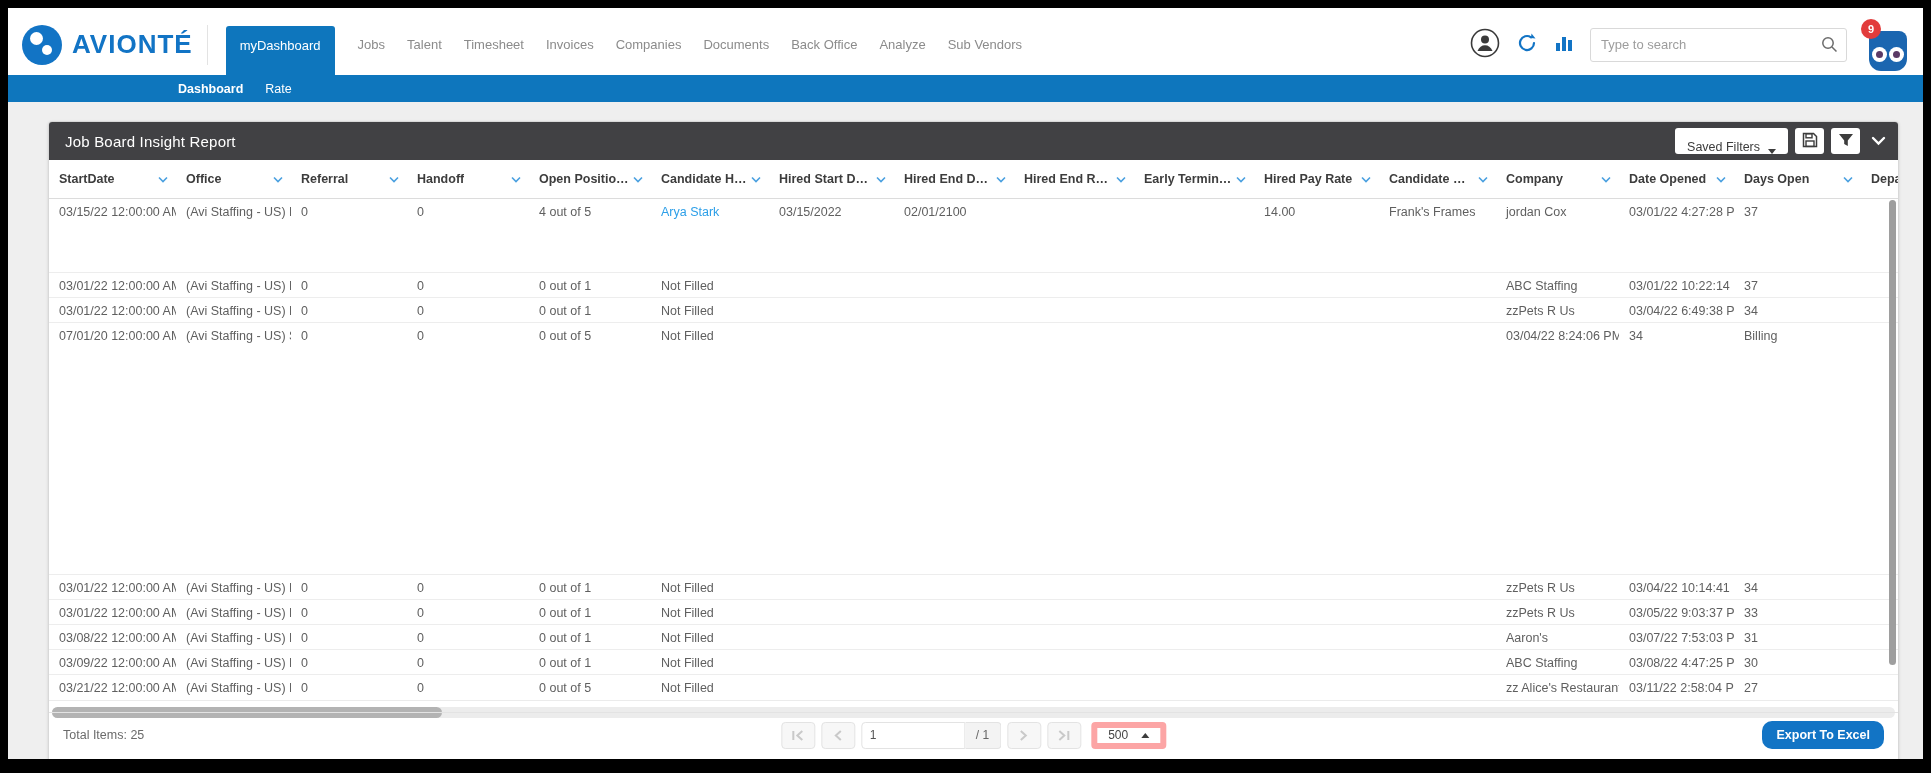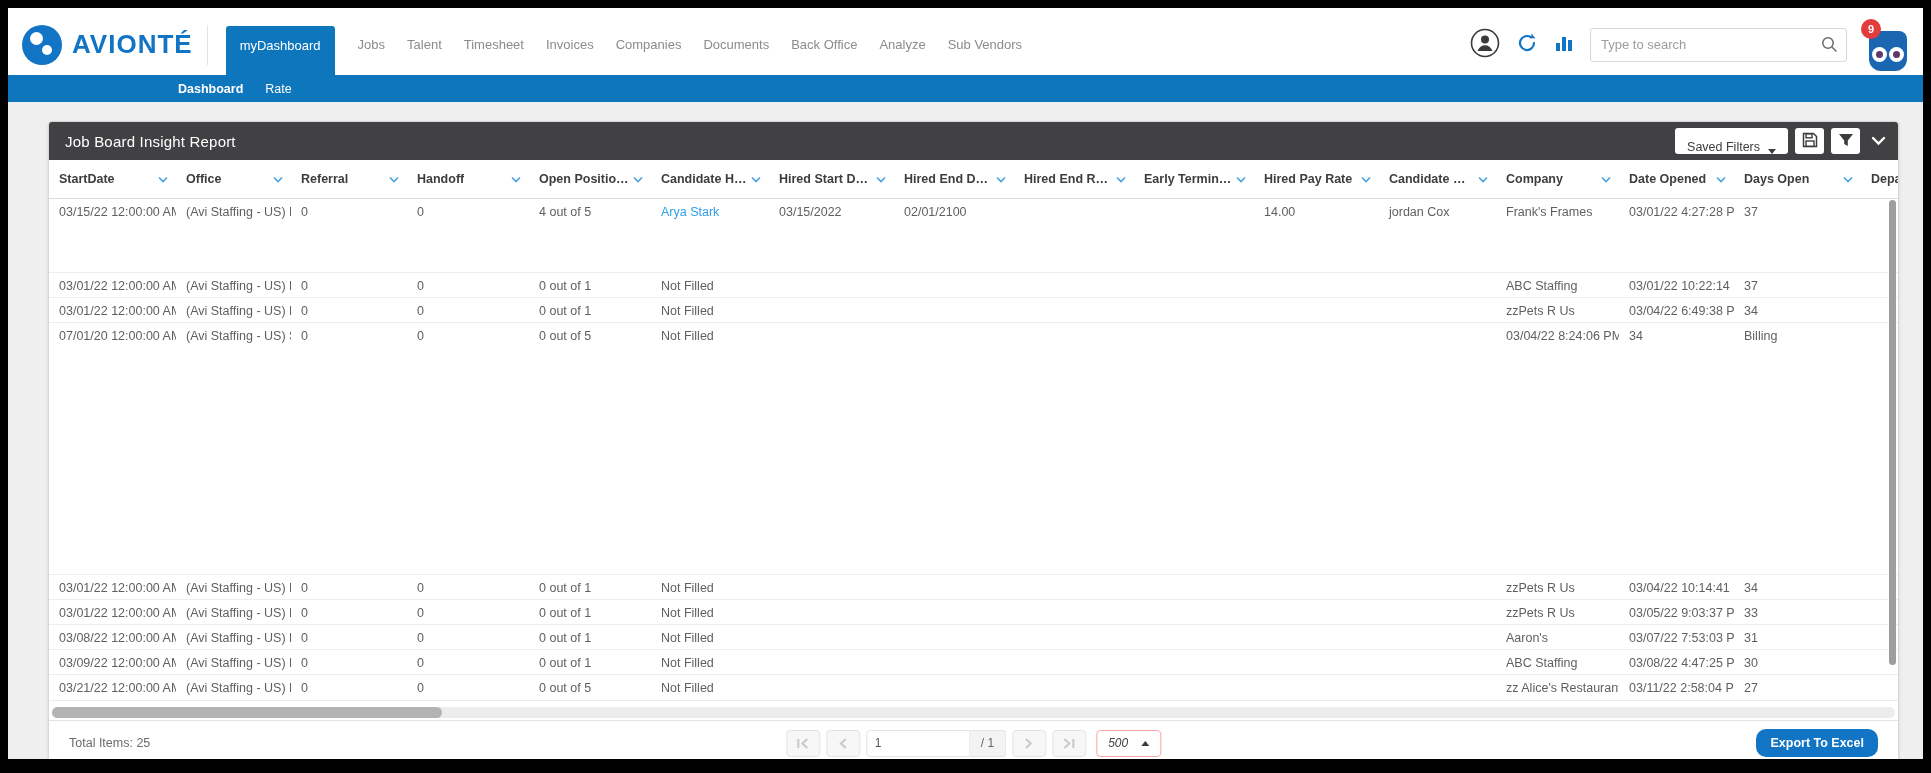--- a/index.html
+++ b/index.html
@@ -60,28 +60,28 @@
   .tbody { border-bottom:1px solid #ebebeb; }
   .trow { display:grid; grid-template-columns:var(--cols); border-bottom:1px solid #ededed; overflow:hidden; background:#fff; cursor:pointer; }
   .trow:last-child { border-bottom:none; }
   .tcell { padding:6px 8px 0 10px; font-size:12.5px; color:#5f5f5f; white-space:nowrap; overflow:hidden; }
   .tcell.link { color:#2d9fe8; cursor:pointer; }
   .vscroll { position:absolute; right:2px; top:78px; height:500px; width:7px; }
   .vscroll-thumb { width:7px; height:93%; background:#9e9e9e; border-radius:4px; }
   .hscroll { margin:6px 3px 0 3px; height:11px; background:#ececec; border-radius:6px; position:relative; }
   .hscroll-thumb { position:absolute; left:0; top:0; height:11px; width:390px; background:#b3b3b3; border-radius:6px; cursor:grab; }
   
-  .card-footer { position:absolute; left:0; right:0; bottom:0; height:45px; border-top:1px solid #e3e3e3; display:flex; align-items:center; padding:0 20px; }
+  .card-footer { position:absolute; left:0; right:0; bottom:8px; height:45px; border-top:1px solid #e3e3e3; display:flex; align-items:center; padding:0 14px; }
   .total-items { font-size:12.5px; color:#6b6b6b; }
   .pager { position:absolute; left:50%; transform:translateX(-50%); display:flex; align-items:center; gap:6px; }
   .pg-btn { width:34px; height:27px; background:#f7f7f7; border:1px solid #e3e3e3; border-radius:4px; display:flex; align-items:center; justify-content:center; cursor:default; }
   .pg-input-group { display:flex; }
   .pg-input { width:104px; height:27px; border:1px solid #e3e3e3; border-radius:4px 0 0 4px; padding:0 8px; font-size:12px; color:#555; outline:none; font-family:inherit; }
   .pg-total { height:27px; border:1px solid #e3e3e3; border-left:none; border-radius:0 4px 4px 0; background:#f3f3f3; display:flex; align-items:center; padding:0 11px; font-size:12px; color:#666; }
-  .pg-size { height:27px; border:1px solid #fca5a5; border-radius:4px; background:#fff; padding:0 11px; display:flex; align-items:center; gap:13px; font-size:12px; color:#444; cursor:pointer; margin-left:4px; font-family:inherit;font-style:italic; }
+  .pg-size { height:27px; border:6px solid #fca5a5; border-radius:4px; background:#fff; padding:0 11px; display:flex; align-items:center; gap:13px; font-size:12px; color:#444; cursor:pointer; margin-left:4px; font-family:inherit; }
   .caret-up-dark { width:0; height:0; border-left:4px solid transparent; border-right:4px solid transparent; border-bottom:5px solid #3c3c3c; }
   .btn-export { margin-left:auto; height:28px; background:#1274c5; color:#fff; border:none; border-radius:10px; font-size:12.5px; font-weight:bold; padding:0 14px; cursor:pointer; font-family:inherit; }
 </style>
 </head>
 <body>
 
 <div class="frame">
 
   <div class="topbar">
     <div class="logo-wrap">
@@ -316,22 +316,22 @@
             <div class="tcell">(Avi Staffing - US) E...</div>
             <div class="tcell">0</div>
             <div class="tcell">0</div>
             <div class="tcell">4 out of 5</div>
             <div class="tcell link">Arya Stark</div>
             <div class="tcell">03/15/2022</div>
             <div class="tcell">02/01/2100</div>
             <div class="tcell"></div>
             <div class="tcell"></div>
             <div class="tcell">14.00</div>
+            <div class="tcell">Frank's Frames</div>
             <div class="tcell">jordan Cox</div>
-            <div class="tcell">Frank's Frames</div>
             <div class="tcell">03/01/22 4:27:28 PM</div>
             <div class="tcell">37</div>
             <div class="tcell"></div>
           </div>
           <div class="trow" style="height: 25px;">
             <div class="tcell">03/01/22 12:00:00 AM</div>
             <div class="tcell">(Avi Staffing - US) E...</div>
             <div class="tcell">0</div>
             <div class="tcell">0</div>
             <div class="tcell">0 out of 1</div>

